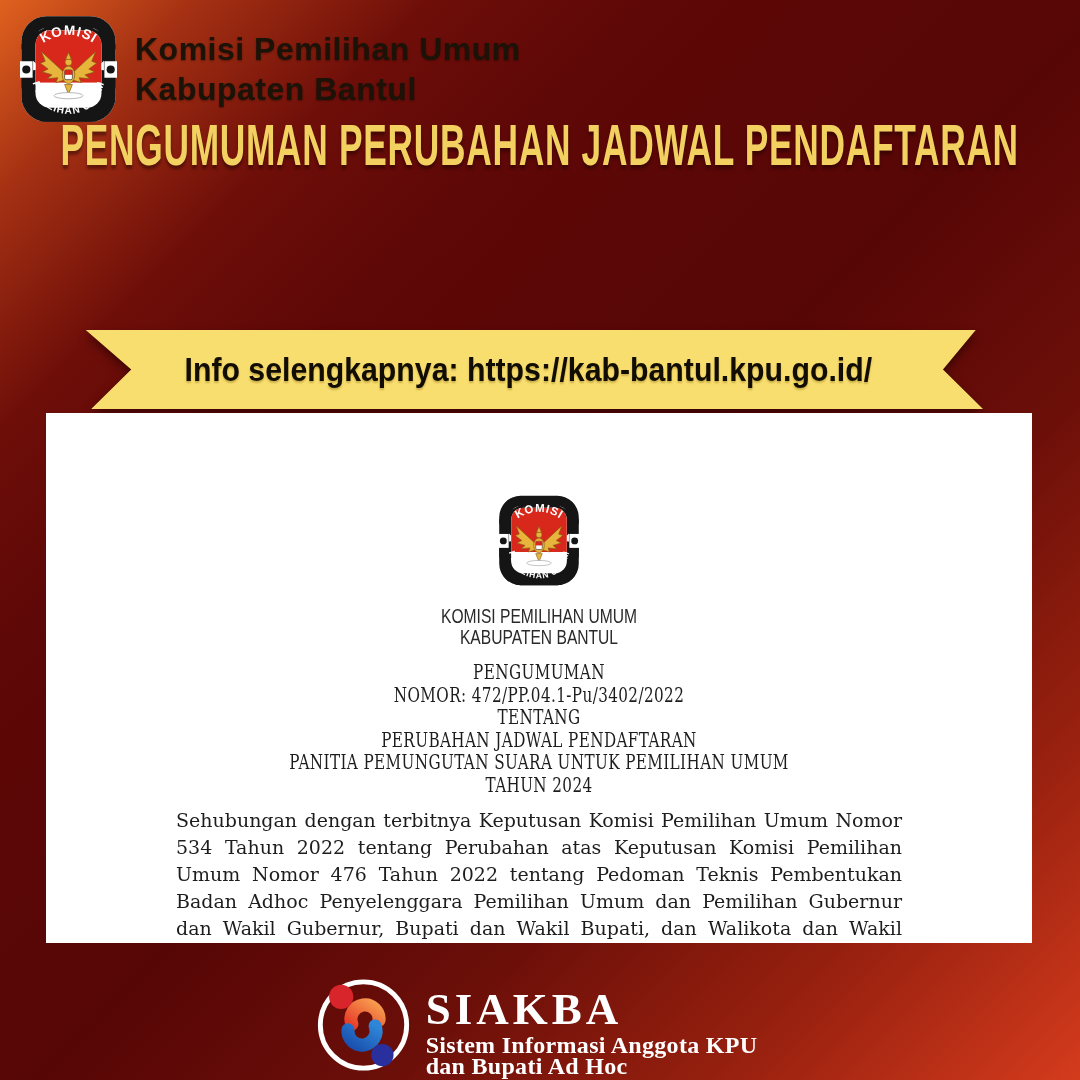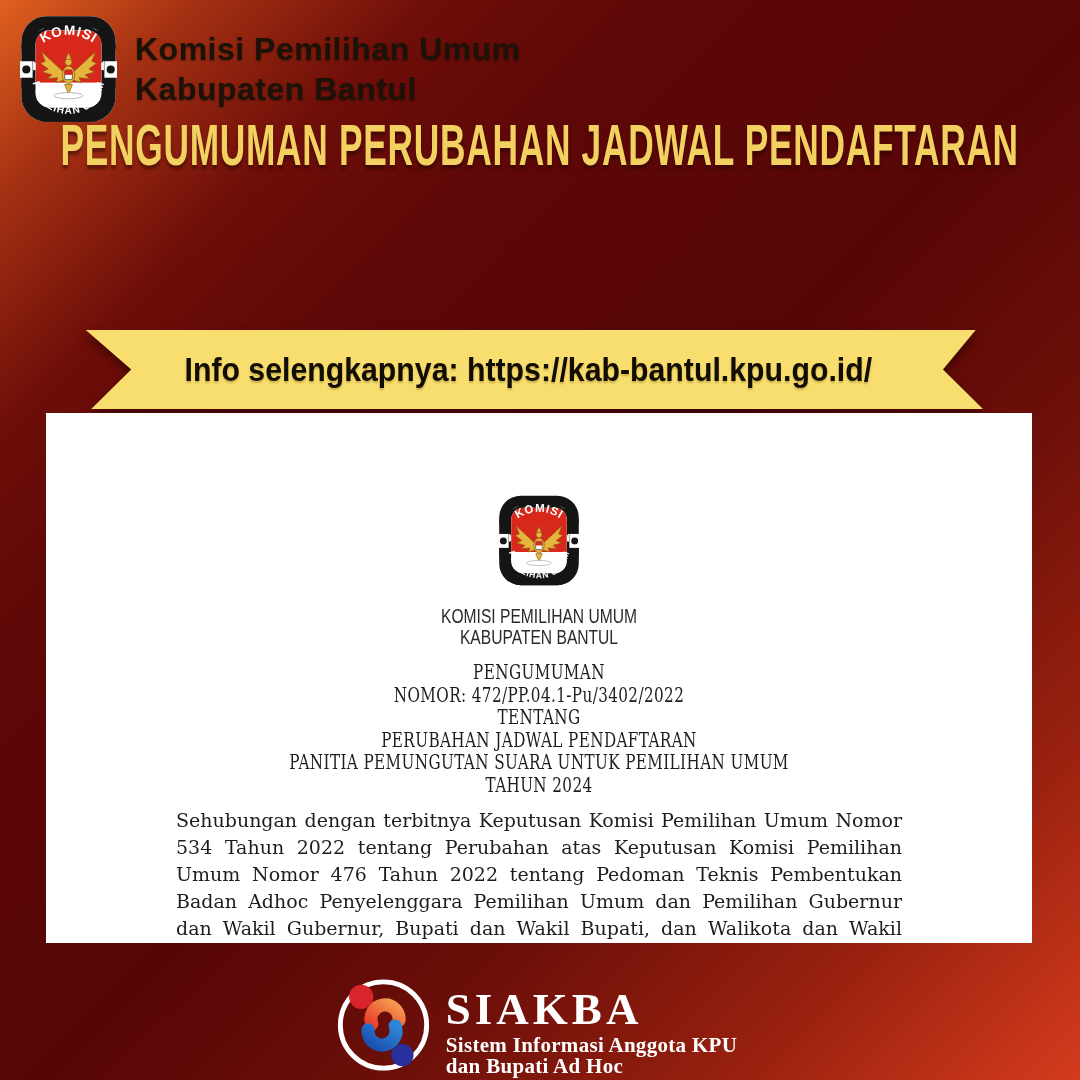--- a/index.html
+++ b/index.html
@@ -55,21 +55,21 @@
     font-size:19px; line-height:27px; color:#1d1d1d;
     text-align:justify; text-align-last:justify;
   }
 
   
   .siakba { position:absolute; top:975px; left:0; width:1072px;
             display:flex; justify-content:center; align-items:flex-start; gap:14px;font-family:Liberation Serif, serif; }
   .siakba-logo { width:97px; height:100px; flex:0 0 auto; }
   .siakba-text { padding-top:14px; color:#ffffff; text-align:left; }
   .siakba-brand { font-size:45px; font-weight:700; letter-spacing:4px; line-height:40px; }
-  .siakba-tagline { margin-top:6px; font-size:21px; font-weight:700; line-height:21px; letter-spacing:.3px; }
+  .siakba-tagline { margin-top:6px; font-size:24px; font-weight:700; line-height:21px; letter-spacing:.3px; }
 
   .kpu-arc-text { fill:#ffffff; font-family:"Liberation Sans",sans-serif; font-weight:700; letter-spacing:1px; }
 </style>
 </head>
 <body>
 
 <div class="poster">
 
   <div class="top-header">
     <svg class="kpu-logo-sm" viewBox="0 0 100 112">

